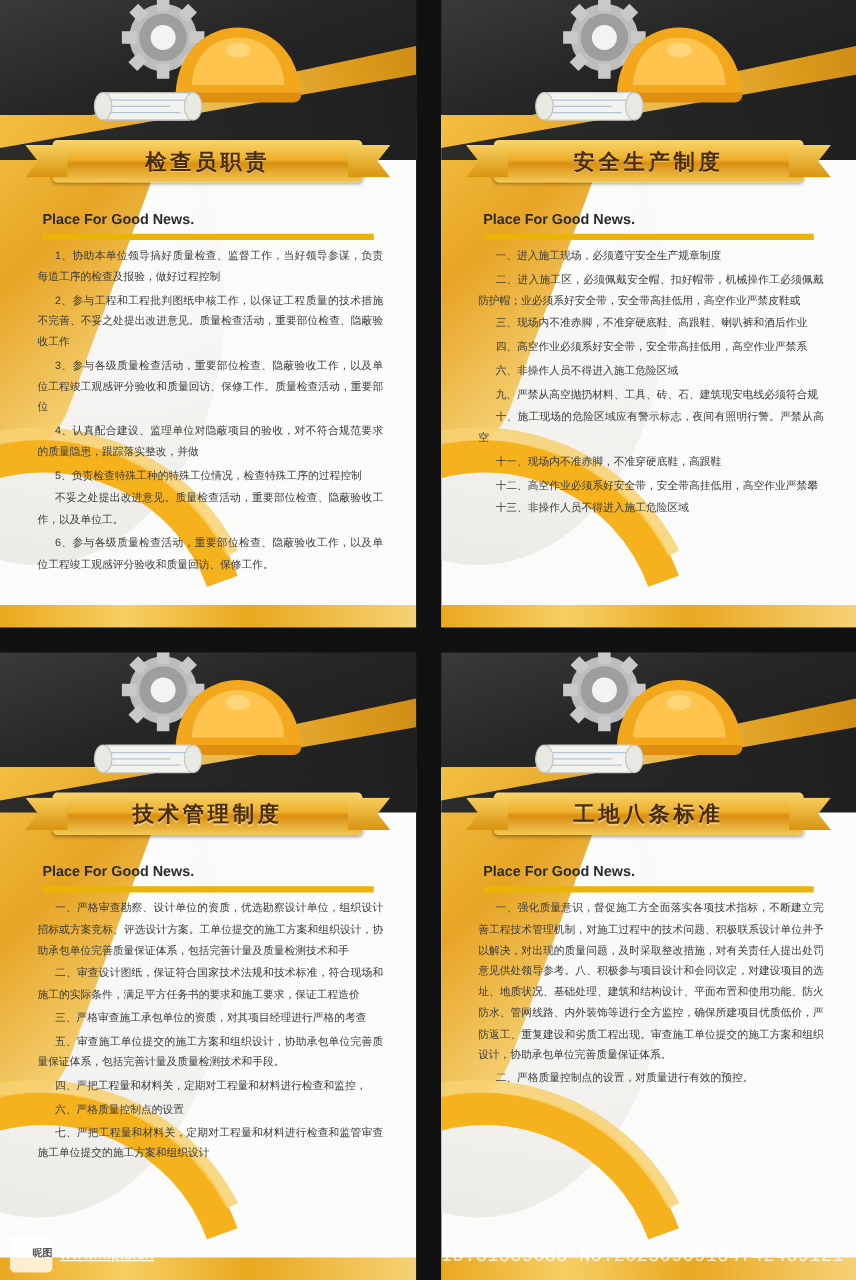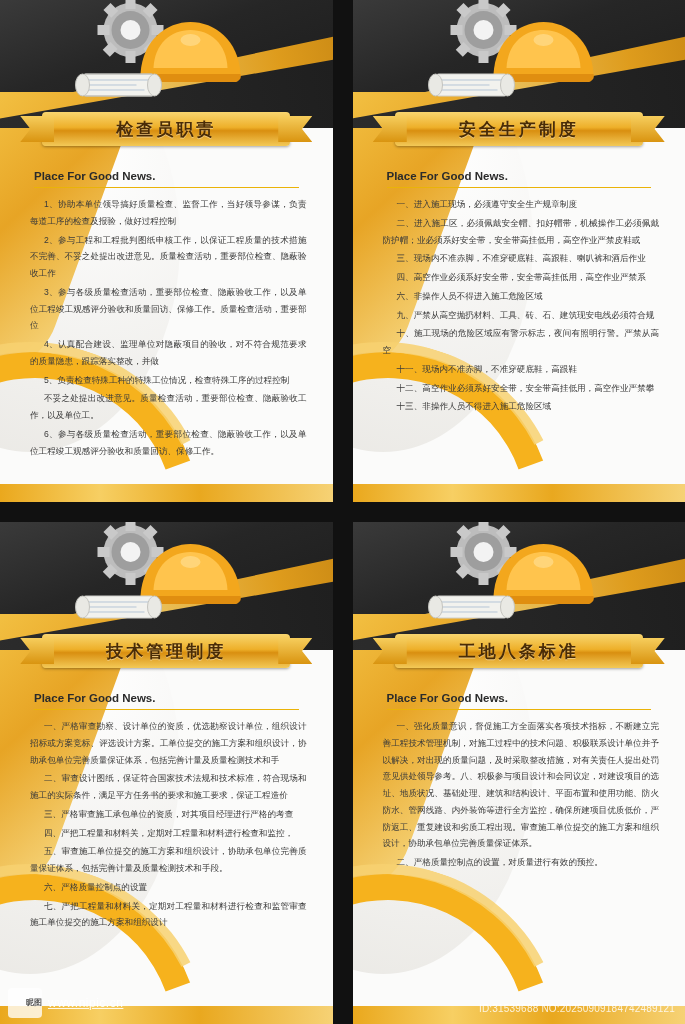--- a/index.html
+++ b/index.html
@@ -139,21 +139,21 @@
     font-size: 17px; font-weight: bold; color: #4a2c06;
     letter-spacing: 3px;
     text-shadow: 0 1px 0 rgba(255,255,255,.4);
   }
   
   .subtitle {
     position: absolute;
     left: 34px; right: 34px; top: 170px;
     font-size: 11.5px; font-weight: bold; color: #2b2b2b;
     padding-bottom: 5px;
-    border-bottom: 1px solid #eab308;
+    border-bottom: 5px solid #eab308;
     z-index: 6;
   }
   
   .content {
     position: absolute;
     left: 30px; right: 26px; top: 196px; bottom: 26px;
     z-index: 6;
     overflow: hidden;
   }
   .content p {
@@ -178,23 +178,24 @@
     border-radius: 4px;
     display: flex; align-items: center; justify-content: flex-end;
     font-size: 8px; color: #555; line-height: 1.1; text-align: center;
     font-weight: bold;
   }
   .wm-text { color: rgba(255,255,255,.9); font-size: 12px; letter-spacing: .5px; text-decoration: underline; }
   .footer-id {
     position: absolute;
     right: 10px; bottom: 10px;
     color: rgba(255,255,255,.82);
-    font-size: 10px;
+    font-size: 15px;
     z-index: 20;
     letter-spacing: .2px;
+    font-family: Liberation Mono, monospace;
   }
 </style>
 </head>
 <body>
 
 <div class="grid">
 
   <div class="poster">
     <div class="top-dark">
       <div class="blackwave"></div>
@@ -374,22 +375,22 @@
       <div class="plaque"></div>
       <div class="title-text">技术管理制度</div>
     </div>
 
     <div class="subtitle">Place For Good News.</div>
 
     <div class="content">
       <p class="indent">一、严格审查勘察、设计单位的资质，优选勘察设计单位，组织设计招标或方案竞标、评选设计方案。工单位提交的施工方案和组织设计，协助承包单位完善质量保证体系，包括完善计量及质量检测技术和手</p>
       <p class="indent">二、审查设计图纸，保证符合国家技术法规和技术标准，符合现场和施工的实际条件，满足平方任务书的要求和施工要求，保证工程造价</p>
       <p class="indent">三、严格审查施工承包单位的资质，对其项目经理进行严格的考查</p>
+      <p class="indent">五、审查施工单位提交的施工方案和组织设计，协助承包单位完善质量保证体系，包括完善计量及质量检测技术和手段。</p>
       <p class="indent">四、严把工程量和材料关，定期对工程量和材料进行检查和监控，</p>
-      <p class="indent">五、审查施工单位提交的施工方案和组织设计，协助承包单位完善质量保证体系，包括完善计量及质量检测技术和手段。</p>
       <p class="indent">六、严格质量控制点的设置</p>
       <p class="indent">七、严把工程量和材料关，定期对工程量和材料进行检查和监管审查施工单位提交的施工方案和组织设计</p>
     </div>
 
     <div class="wm">
       <div class="wm-logo">
         <span>昵图</span>
       </div>
       <div class="wm-text">www.nipic.cn</div>
     </div>

